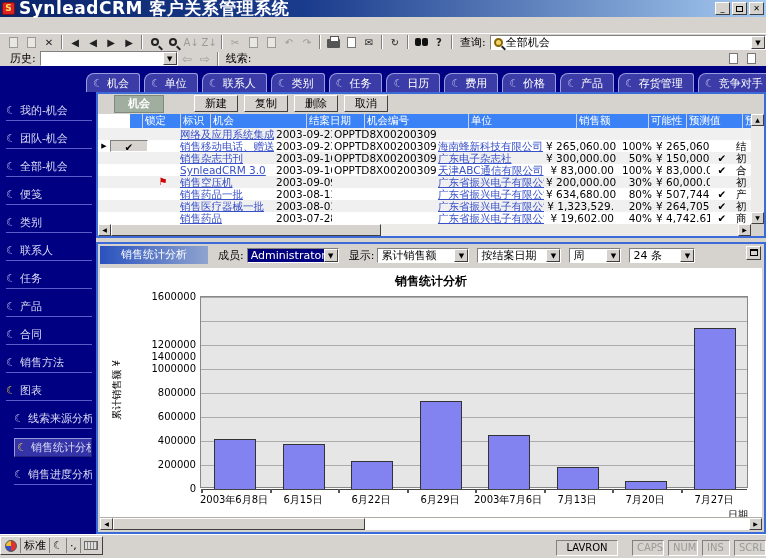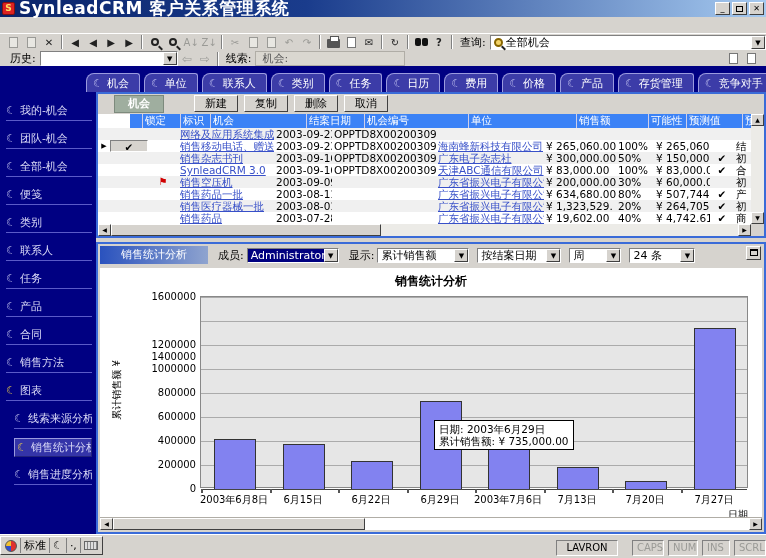--- a/index.html
+++ b/index.html
@@ -66,21 +66,21 @@
   
   .grid { position:absolute; left:0; top:20px; right:13px; bottom:12px; overflow:hidden; background:#fff; }
   .ghead { display:flex; height:14px; background:#3b82f6; color:#fff;margin-left:32px; }
   .ghead .gc { border-left:1px solid #cfcfe8; line-height:13px; }
   .ghead .gc:first-child { border-left:none; }
   .grow { display:flex; height:12px; line-height:12px; background:#fff; }
   .grow:nth-child(odd) { background:#F0F0F0; }
   .gc { padding:0 2px; white-space:nowrap; overflow:hidden; font-size:10.5px; flex:none; }
   .c0{width:12px}.c1{width:38px}.c2{width:30px}.c3{width:96px}.c4{width:58px}.c5{width:104px}
   .c6{width:108px}.c7{width:72px}.c8{width:38px}.c9{width:56px}.c10{width:24px}.c11{width:18px}
-  .cen{text-align:center}.r{}
+  .cen{text-align:center}.r{text-align:right}
   .grow a { color:#3850C8; text-decoration:underline; }
   .redflag { color:#D00000; font-size:10px; }
   .lockcell { background:#D6D3CE; border:1px solid; border-color:#808080 #fff #fff #808080; }
   .vscroll { position:absolute; right:0; top:20px; bottom:12px; width:13px; background:#ECEBE7; }
   .hscroll { position:absolute; left:0; bottom:0; right:13px; height:12px; background:#ECEBE7; display:flex; }
   .sbtn { width:13px; height:12px; background:#D6D3CE; border:1px solid; border-color:#fff #404040 #404040 #fff;
     font-size:6px; text-align:center; line-height:10px; color:#000; flex:none; }
   .vscroll .sbtn { width:13px; height:12px; }
   .vscroll .top { position:absolute; top:0; } .vscroll .bot { position:absolute; bottom:0; }
   .thumb { background:#D6D3CE; border:1px solid; border-color:#fff #404040 #404040 #fff; }
@@ -200,23 +200,20 @@
   <div class="toolbar2">
     <span class="lblsm">历史:</span>
     <div class="combo" style="width:138px;">
       <span class="val"></span>
       <span class="drop">▼</span>
     </div>
     <div class="tbtn dis" style="font-size:12px;">⇦</div>
     <div class="tbtn dis" style="font-size:12px;">⇨</div>
     <div class="tsep"></div>
     <span class="lblsm">线索:</span>
-    <div class="flatbox" style="width:150px;">
-      <span>机会:</span>
-    </div>
     <div style="flex:1"></div>
     <div class="tbtn">
         <span class="pageic"></span>
       </div>
     <div class="tbtn" style="margin-right:6px;">
         <span class="pageic"></span>
       </div>
   </div>
 
   <div class="tabrow" id="tabrow">
@@ -530,24 +527,20 @@
           <div class="bar" style="width: 42px; left: 287px; top: 138px; height: 54px; background: rgb(130, 130, 240);"></div>
           <div class="xtick" style="left: 274px; top: 192px;"></div>
           <div class="bar" style="width: 42px; left: 356px; top: 170px; height: 22px; background: rgb(130, 130, 240);"></div>
           <div class="xtick" style="left: 343px; top: 192px;"></div>
           <div class="bar" style="width: 42px; left: 424px; top: 184px; height: 8px; background: rgb(130, 130, 240);"></div>
           <div class="xtick" style="left: 411px; top: 192px;"></div>
           <div class="bar" style="width: 42px; left: 493px; top: 31px; height: 161px; background: rgb(130, 130, 240);"></div>
           <div class="xtick" style="left: 480px; top: 192px;"></div>
         </div>
       <div class="xaxislab">日期</div>
-      <div class="tooltip">
-        <div>日期:  2003年6月29日</div>
-        <div>累计销售额: ¥ 735,000.00</div>
-      </div>
     <div class="ytick" style="left: 34px; top: 23px;">1600000</div>
         <div class="ytick" style="left: 34px; top: 47px; margin-top: 36px;">1400000</div>
         <div class="ytick" style="left: 34px; top: 71px;">1200000</div>
         <div class="ytick" style="left: 34px; top: 95px;">1000000</div>
         <div class="ytick" style="left: 34px; top: 119px;">800000</div>
         <div class="ytick" style="left: 34px; top: 143px;">600000</div>
         <div class="ytick" style="left: 34px; top: 167px;">400000</div>
         <div class="ytick" style="left: 34px; top: 191px;">200000</div>
         <div class="ytick" style="left: 34px; top: 215px;">0</div>
         <div class="xlab" style="left: 91px; top: 225px;">2003年6月8日</div>

